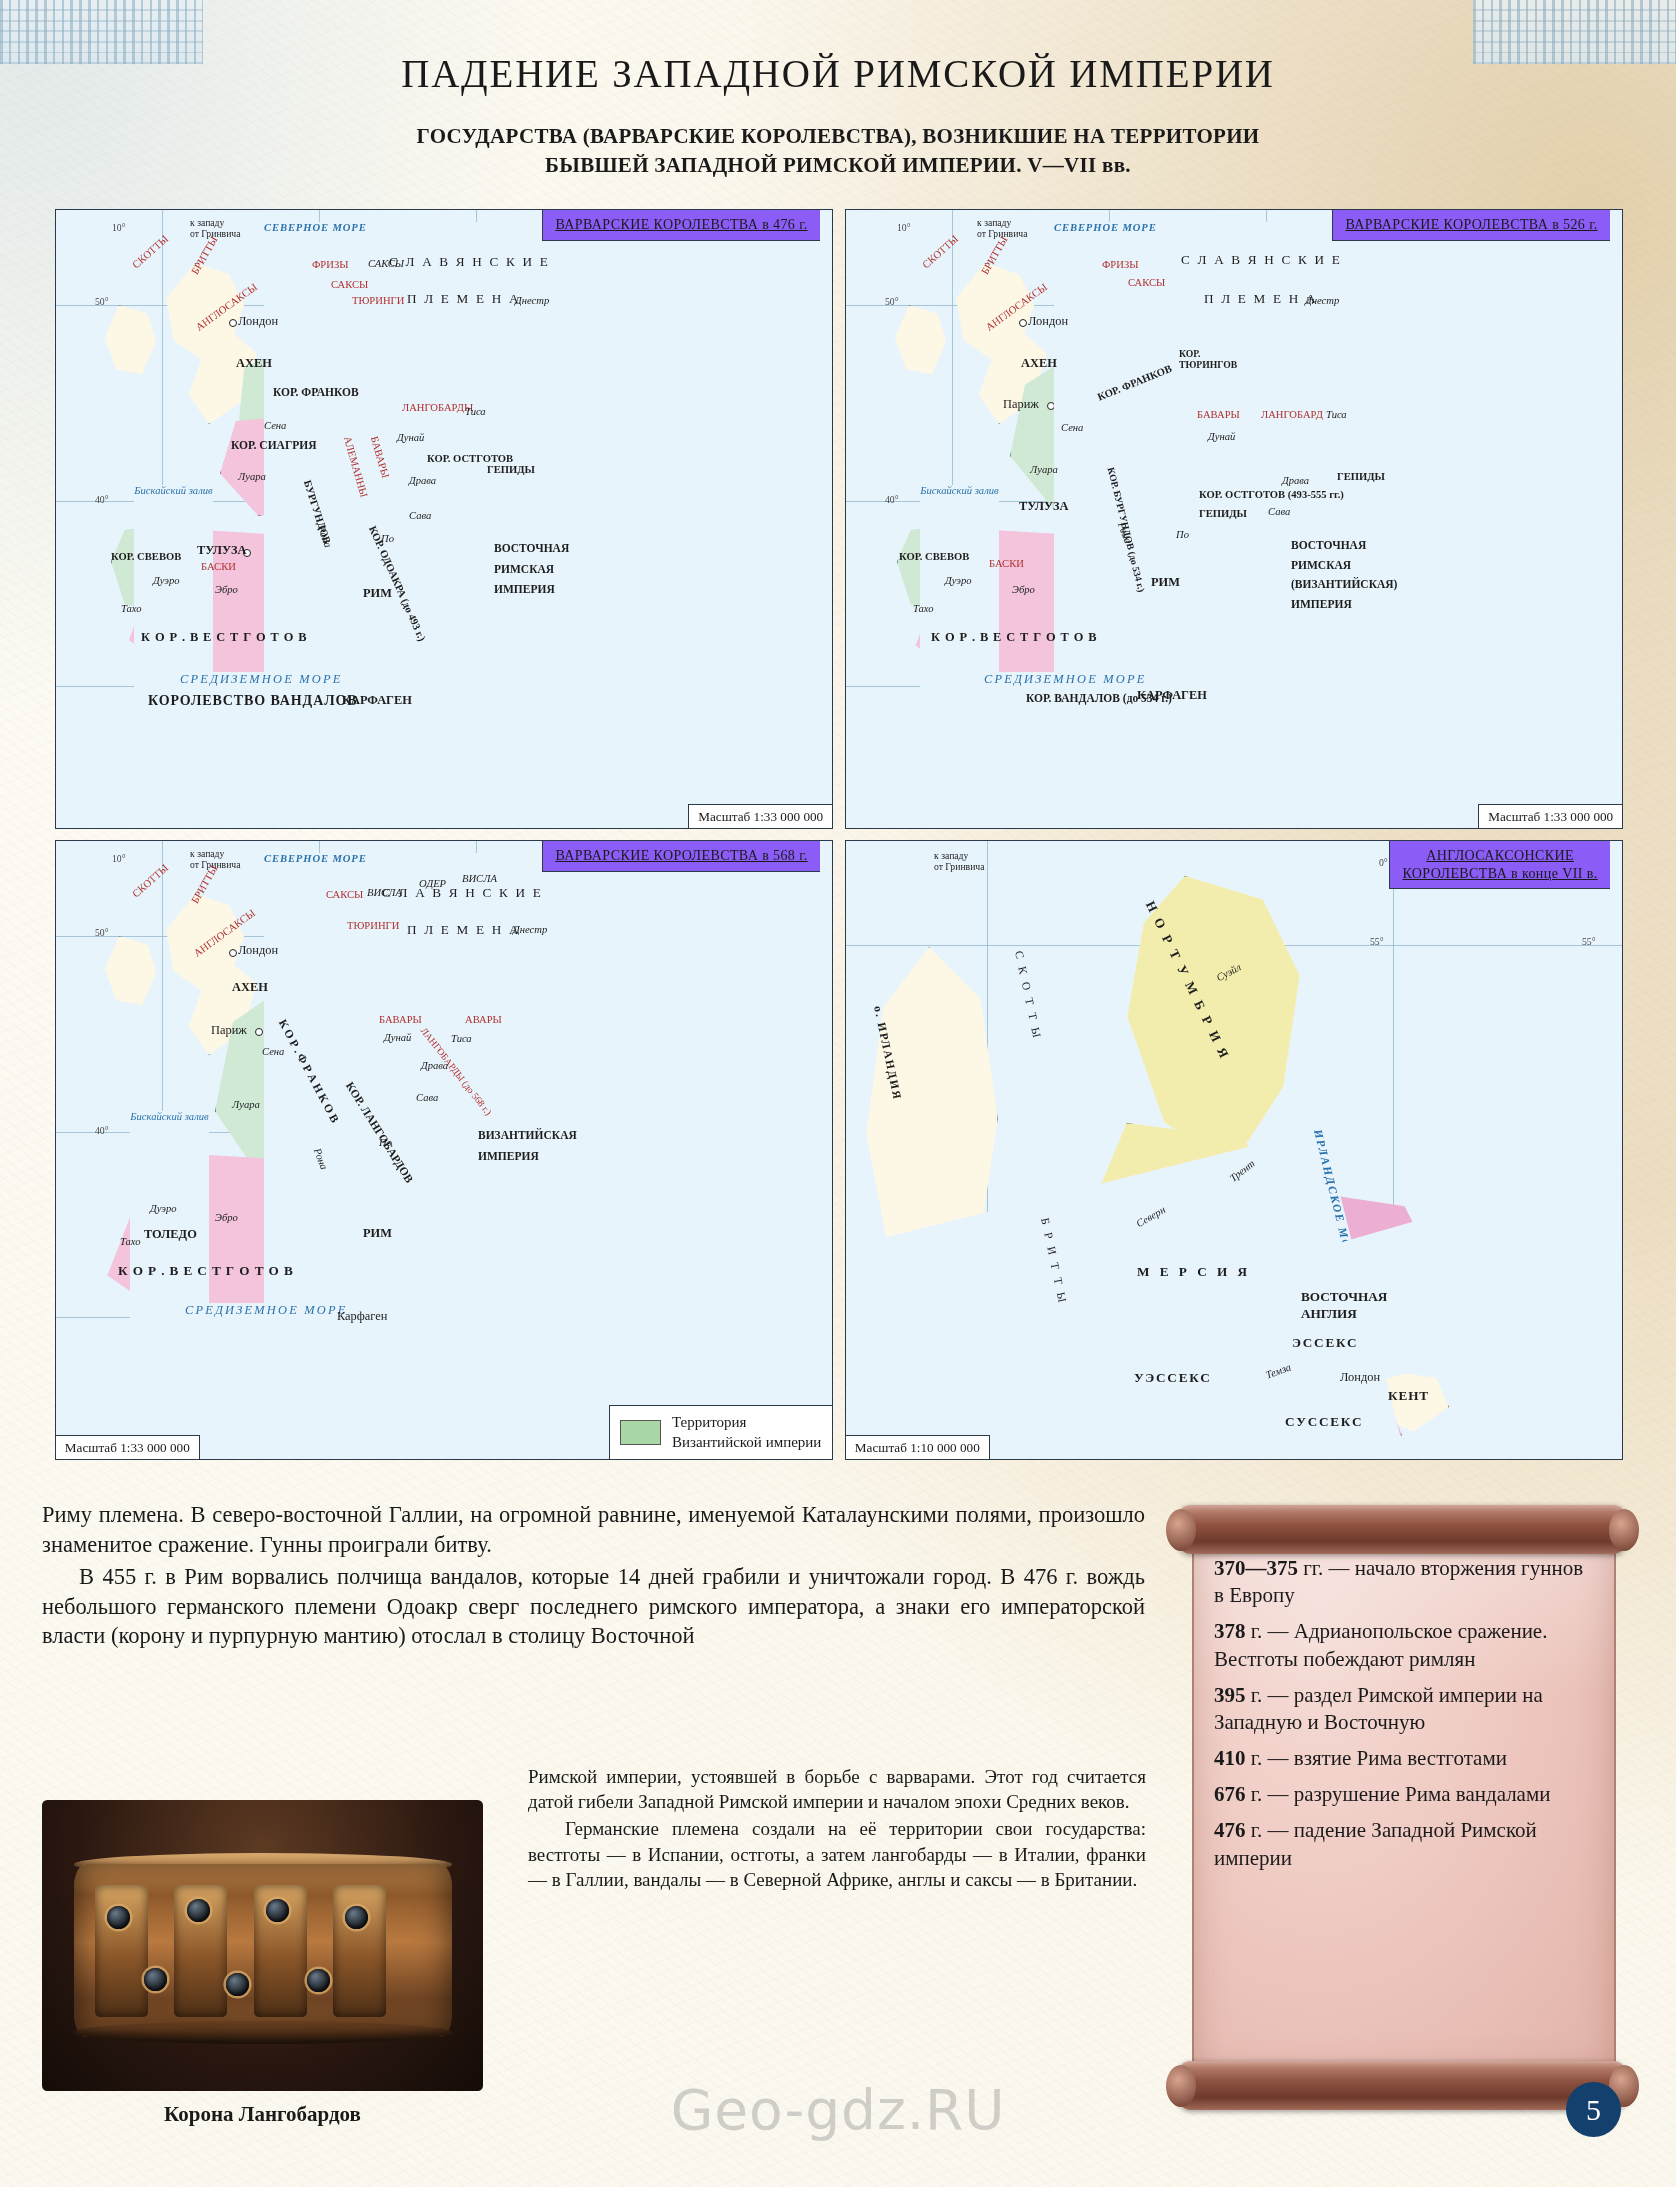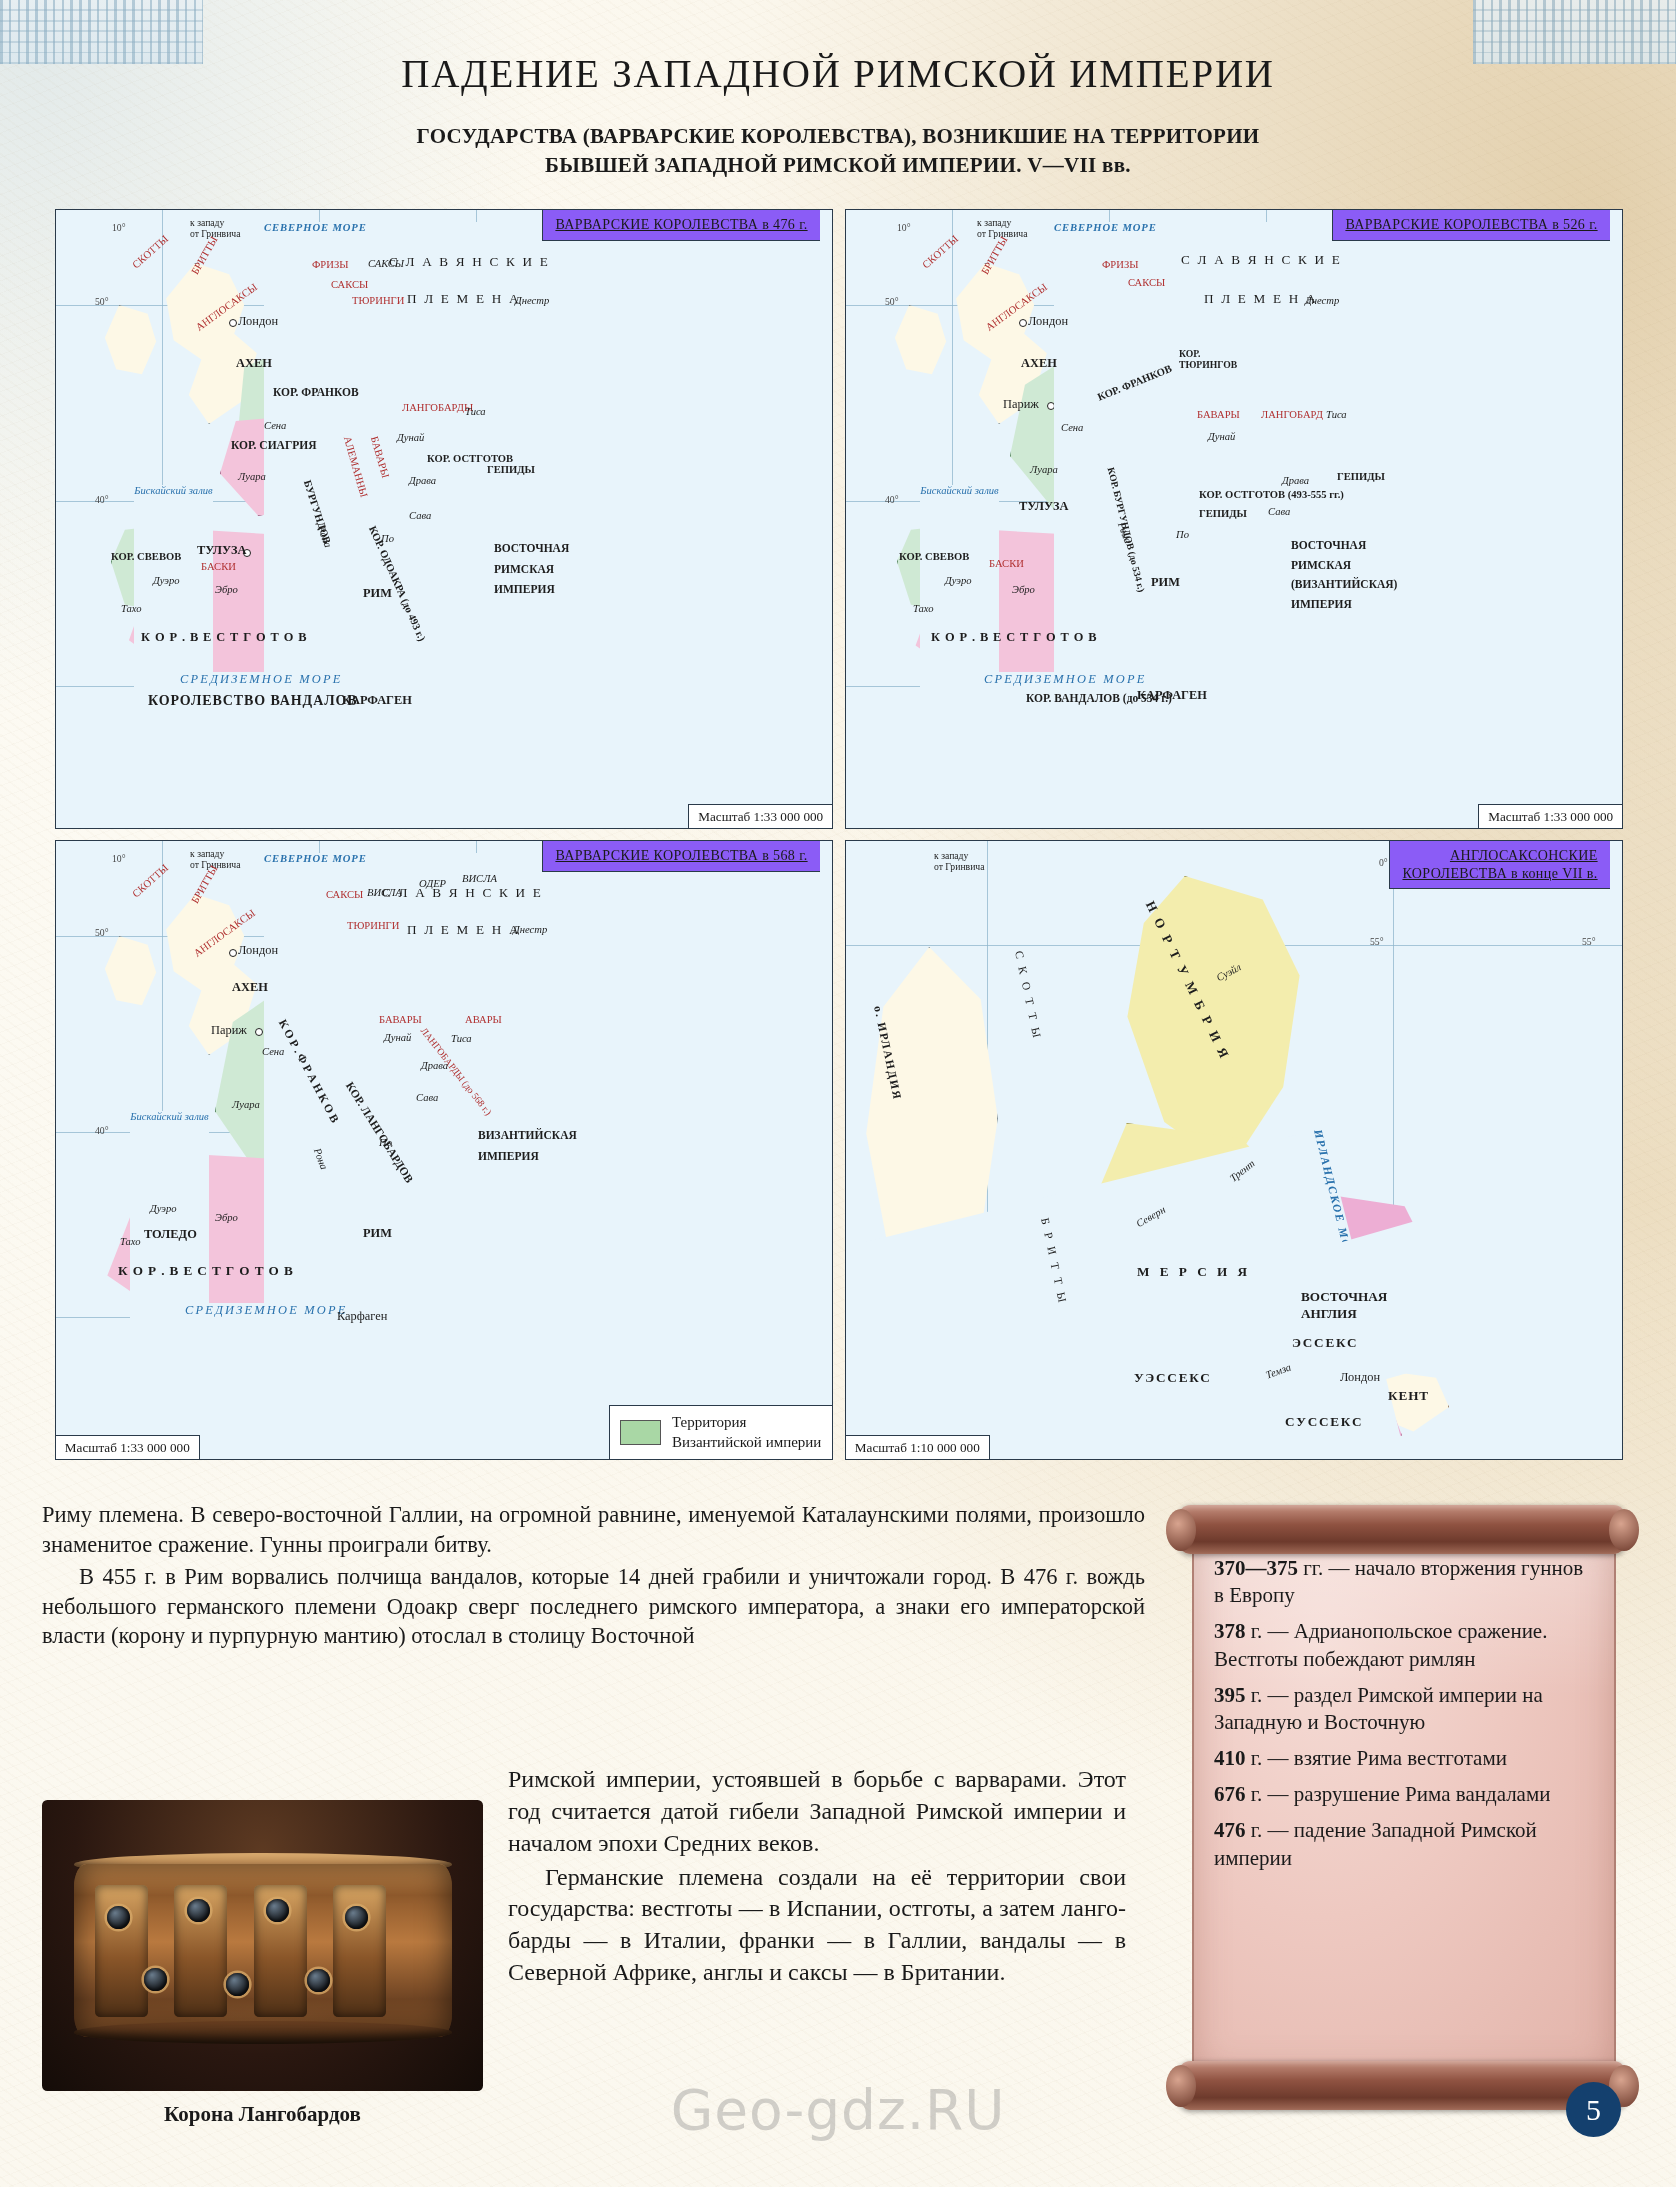--- a/index.html
+++ b/index.html
@@ -92,22 +92,22 @@
   .legend .row{display:flex;align-items:center;gap:8.8px;margin-top:5.3px;}
   .sw{width:34px;height:17px;border:0.9px solid #555;display:inline-block;}
 
   
   .text-col{
     position:absolute;left:42px;top:1500px;width:1103px;
     font-size:22.5px;line-height:1.33;text-align:justify;
   }
   .text-col p{margin:0 0 1.8px 0;text-indent:37px;}
   .text-col p.cont{text-indent:0;}
-  .text-narrow{position:absolute;left:508px;top:1764px;width:618px;
-    font-size:24px;line-height:1.33;text-align:justify;}
+  .text-narrow{position:absolute;left:528px;top:1764px;width:618px;
+    font-size:19px;line-height:1.33;text-align:justify;}
   .text-narrow p{margin:0 0 1.8px 0;text-indent:37px;}
   .text-narrow p.cont{text-indent:0;}
 
   
   .crown-wrap{position:absolute;left:42px;top:1800px;width:459px;}
   .crown{
     width:441px;height:291px;border-radius:5.3px;position:relative;overflow:hidden;
     background:
       radial-gradient(ellipse at 50% 18%, #5d3a22 0%, #2a1710 60%, #140c08 100%);
   }
@@ -551,21 +551,21 @@
     <div class="lbl bl" style="left:439px;top:573px;letter-spacing:1.8px;font-size:13.2px;">СУССЕКС</div>
     <div class="lbl bl" style="left:446px;top:494px;letter-spacing:1.8px;font-size:13.2px;">ЭССЕКС</div>
     <div class="lbl bl" style="left:542px;top:547px;letter-spacing:0.9px;font-size:13.2px;">КЕНТ</div>
     <div class="lbl bl" style="left:455px;top:448px;width:106px;white-space:normal;line-height:1.25;font-size:13.2px;">ВОСТОЧНАЯ АНГЛИЯ</div>
     <div class="lbl it rot" style="left:291px;top:378px;transform:rotate(-30deg);">Северн</div>
     <div class="lbl it rot" style="left:385px;top:333px;transform:rotate(-38deg);">Трент</div>
     <div class="lbl it rot" style="left:420px;top:529px;transform:rotate(-20deg);">Темза</div>
     <div class="lbl it rot" style="left:371px;top:132px;transform:rotate(-28deg);">Суэйл</div>
 
 
-    <div class="map-caption" style="white-space:pre-line;text-align:right;">АНГЛОСАКСОНСКИЕ
+    <div class="map-caption" style="white-space:pre-line;">АНГЛОСАКСОНСКИЕ
 КОРОЛЕВСТВА в конце VII в.</div>
     <div class="scale-box scale-left">Масштаб 1:10 000 000</div>
   </div>
 </div>
 
 <div class="text-col">
   <p class="cont">Риму племена. В северо-восточной Галлии, на огромной равнине, имену­емой Каталаунскими полями, произошло знаменитое сражение. Гунны проиграли битву.</p>
   <p>В 455 г. в Рим ворвались полчища вандалов, которые 14 дней грабили и уничтожали город. В 476 г. вождь небольшого германского племени Одо­акр сверг последнего римского императора, а знаки его императорской власти (корону и пурпурную мантию) отослал в столицу Восточной</p>
 </div>
 <div class="text-narrow">

